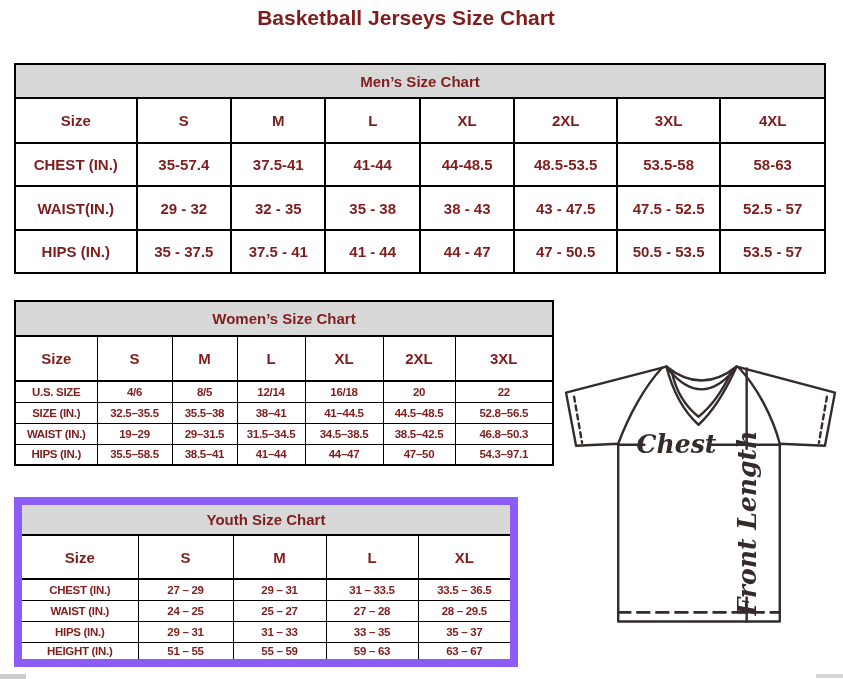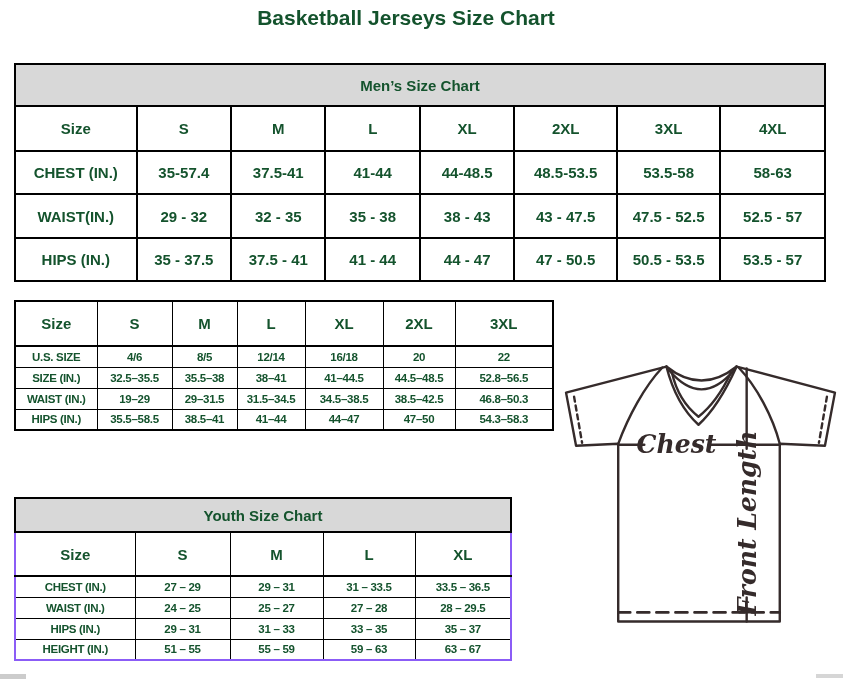--- a/index.html
+++ b/index.html
@@ -1,29 +1,29 @@
 <!DOCTYPE html>
 <html><head>
 <meta charset="utf-8">
 <style>
   html,body{margin:0;padding:0;background:#fff;}
   .page{position:relative;width:843px;height:679px;background:#fff;overflow:hidden;
-        font-family:"Liberation Sans", sans-serif;color:#14532d;}
+        font-family:"Liberation Sans", sans-serif;color:#7f1d1d;}
   .title{position:absolute;left:0;top:6px;width:812px;text-align:center;
          font-size:21px;font-weight:bold;}
   table{border-collapse:collapse;table-layout:fixed;position:absolute;background:#fff;}
   th,td{border:1.5px solid #000;text-align:center;vertical-align:middle;padding:0;
         overflow:hidden;white-space:nowrap;}
   .band{background:#d8d8d8;font-size:15px;font-weight:bold;border:2px solid #000;}
   
   .men{left:14px;top:63px;width:812px;border:2px solid #000;}
   .men th,.men td{border-width:2px;font-size:15px;font-weight:bold;}
   
   .women{left:14px;top:300px;width:538px;border:2px solid #000;}
-  .youth{left:14px;top:497px;width:496px;border:2px solid #8b5cf6;}
+  .youth{left:14px;top:497px;width:496px;border:8px solid #8b5cf6;}
   .women th,.youth th{font-size:15px;font-weight:bold;}
   .women td,.youth td{font-size:11.5px;font-weight:bold;letter-spacing:-0.3px;}
   .women .hdr th,.youth .hdr th{border-bottom-width:2px;}
   
   .jersey{position:absolute;left:556px;top:352px;width:289px;height:294px;}
   .artifact{position:absolute;background:#cccccc;}
   .artifact.left{left:0;top:674px;width:26px;height:5px;}
   .artifact.right{left:816px;top:674px;width:27px;height:4px;background:#d6d6d6;}
 </style>
 </head>
@@ -38,21 +38,21 @@
         <col style="width:121px">
         <col style="width:94px">
         <col style="width:94px">
         <col style="width:94px">
         <col style="width:94px">
         <col style="width:102px">
         <col style="width:103px">
         <col style="width:104px">
       </colgroup>
     <tbody>
-        <tr style="height:42px">
+        <tr style="height:34px">
           <th class="band" colspan="8">Men’s Size Chart</th>
         </tr>
     <tr class="hdr" style="height:45px">
       <th>Size</th>
       <th>S</th>
       <th>M</th>
       <th>L</th>
       <th>XL</th>
       <th>2XL</th>
       <th>3XL</th>
@@ -95,20 +95,23 @@
     <colgroup>
         <col style="width:82px">
         <col style="width:75px">
         <col style="width:65px">
         <col style="width:68px">
         <col style="width:78px">
         <col style="width:72px">
         <col style="width:98px">
       </colgroup>
     <tbody>
+        <tr style="height:35px">
+          <th class="band" colspan="7">Women’s Size Chart</th>
+        </tr>
     <tr class="hdr" style="height:45px">
       <th>Size</th>
       <th>S</th>
       <th>M</th>
       <th>L</th>
       <th>XL</th>
       <th>2XL</th>
       <th>3XL</th>
     </tr>
     <tr style="height:21px">
@@ -138,21 +141,21 @@
       <td>38.5–42.5</td>
       <td>46.8–50.3</td>
     </tr>
     <tr style="height:21px">
       <td>HIPS (IN.)</td>
       <td>35.5–58.5</td>
       <td>38.5–41</td>
       <td>41–44</td>
       <td>44–47</td>
       <td>47–50</td>
-      <td>54.3–58.3</td>
+      <td>54.3–97.1</td>
     </tr>
   </tbody>
     </table>
 
   <table class="youth">
     <colgroup>
         <col style="width:120px">
         <col style="width:95px">
         <col style="width:93px">
         <col style="width:92px">

